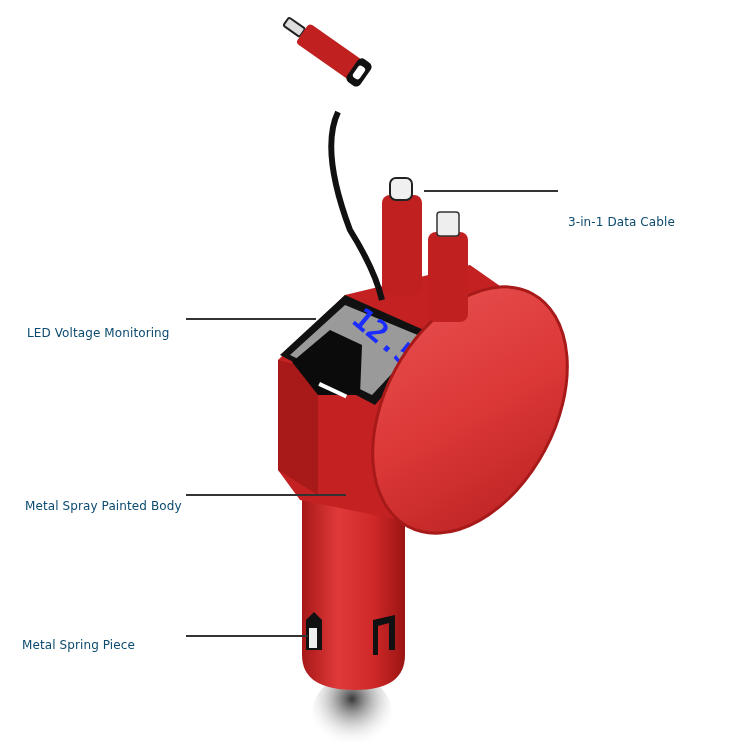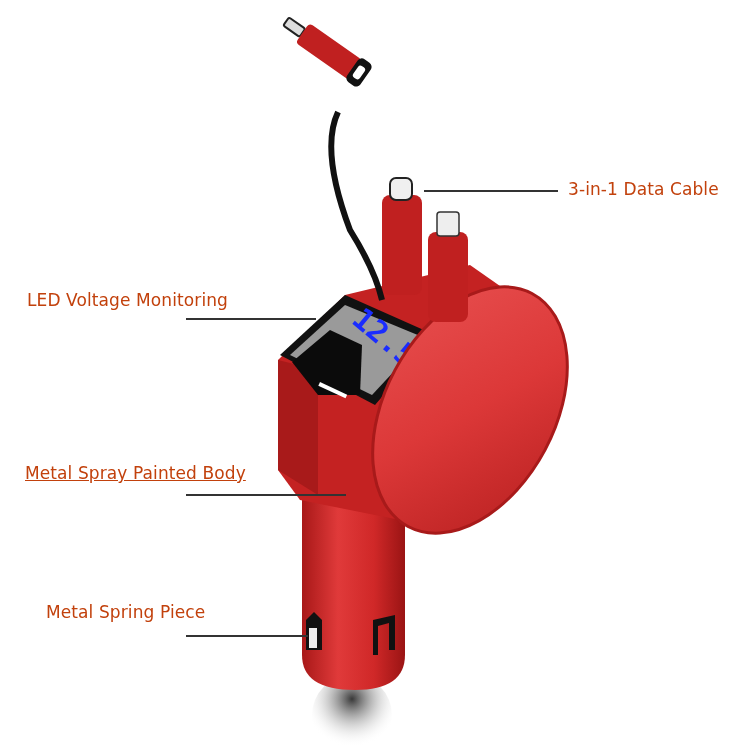--- a/index.html
+++ b/index.html
@@ -1,17 +1,17 @@
 <!DOCTYPE html>
 <html><head>
   <meta charset="utf-8">
   <style>
     html, body { margin: 0; padding: 0; background: #ffffff; }
     body { width: 750px; height: 750px; position: relative; overflow: hidden; font-family: "DejaVu Sans", sans-serif; }
-    .label { position: absolute; font-size: 17px; color: #c2410c; letter-spacing: 0.1px; white-space: nowrap; }
+    .label { position: absolute; font-size: 12px; color: #0c4a6e; letter-spacing: 0.1px; white-space: nowrap; margin-top: 36px; }
     .leader { position: absolute; height: 1.5px; background: #333; }
     svg.product { position: absolute; left: 0; top: 0; }
   </style>
 </head>
 <body>
 
 <svg class="product" width="750" height="750" viewBox="0 0 750 750">
   <defs>
     <linearGradient id="redBody" x1="0" x2="1" y1="0" y2="0">
       <stop offset="0" stop-color="#a81818"></stop>
@@ -66,14 +66,14 @@
   </g>
 </svg>
 
 <div class="leader" style="left:424px; top:190px; width:134px;"></div>
 <div class="leader" style="left:186px; top:318px; width:130px;"></div>
 <div class="leader" style="left:186px; top:494px; width:160px;"></div>
 <div class="leader" style="left:186px; top:635px; width:122px;"></div>
 
 <div class="label" style="left:568px; top:179px;">3-in-1 Data Cable</div>
 <div class="label" style="left:27px; top:290px;text-align:right;">LED Voltage Monitoring</div>
-<div class="label" style="left:25px; top:463px;text-decoration:underline;">Metal Spray Painted Body</div>
-<div class="label" style="left:46px; top:602px;text-align:right;">Metal Spring Piece</div>
+<div class="label" style="left:25px; top:463px;">Metal Spray Painted Body</div>
+<div class="label" style="left:22px; top:602px;text-align:right;">Metal Spring Piece</div>
 
 </body></html>

